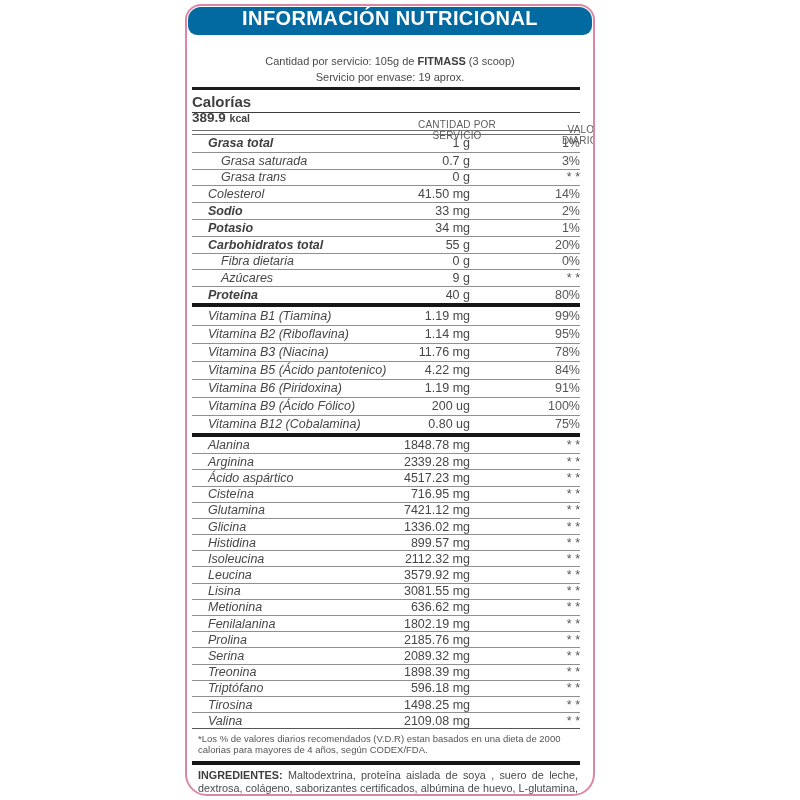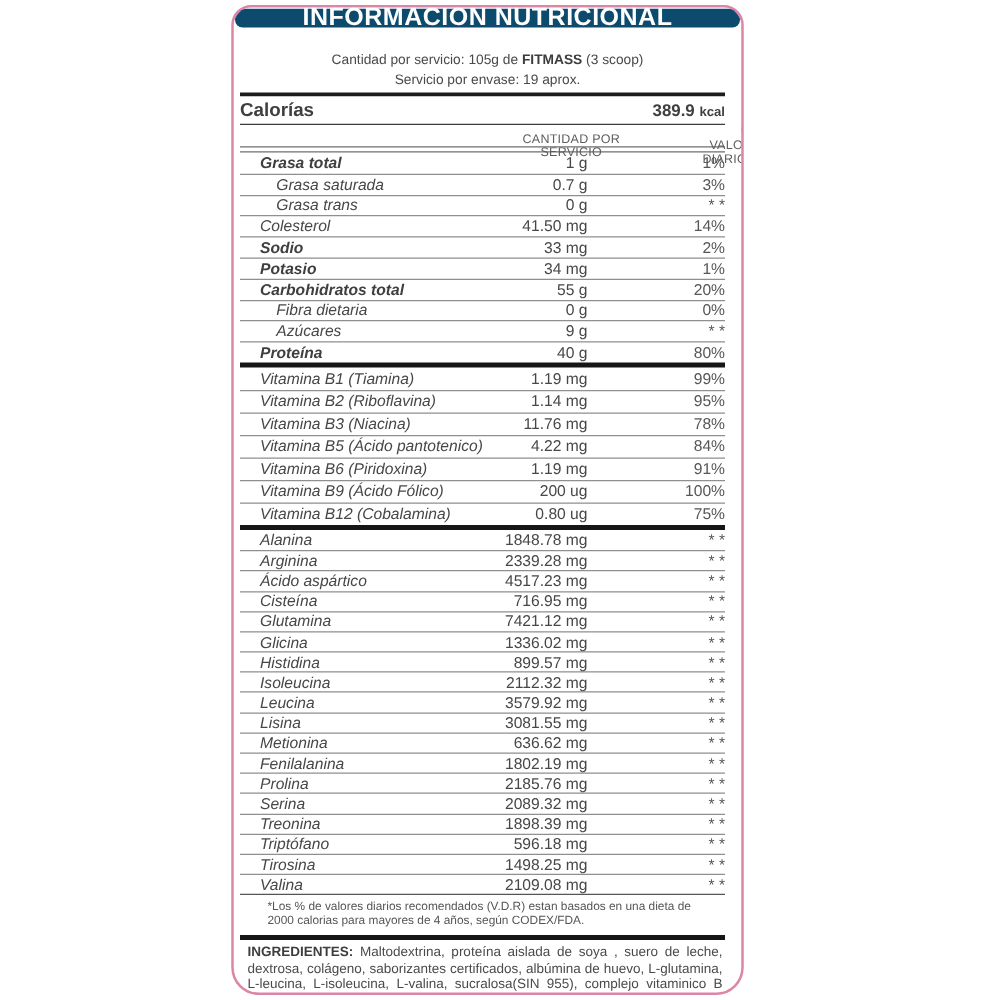--- a/index.html
+++ b/index.html
@@ -8,35 +8,35 @@
     font-family:"Liberation Sans", sans-serif;color:#474747;
     -webkit-font-smoothing:antialiased;
   }
   .label{
     position:absolute;left:185px;top:4px;width:410px;height:792px;
     box-sizing:border-box;background:#fff;
     border:2px solid #dd85a9;border-radius:16px 16px 22px 22px;
     overflow:hidden;
   }
   .titlebar{
-    margin:1px;height:15px;background:#0c4a6e;
+    margin:1px;height:28px;background:#0369a1;
     border-radius:13px 13px 9px 9px;
-    display:flex;align-items:center;justify-content:center;
+    display:flex;justify-content:center;
     color:#ffffff;font-weight:bold;font-size:20px;letter-spacing:0.4px;
   }
   .serving{ text-align:center;font-size:11px;line-height:16px;margin-top:18px;color:#4a4a4a;}
   .serving b{color:#3d3d3d;}
   .content{ margin:0 13px 0 5px; }
   .rule-thick3{height:3px;background:#1c1c1c;margin-top:2px;}
   .bar4{height:4px;background:#161616;}
   .rule-thin{height:0;border-top:1.5px solid #3d3d3d;}
   .rule-dbl{height:3px;border-top:1px solid #6f6f6f;border-bottom:1px solid #6f6f6f;}
   .calories{
     display:flex;justify-content:space-between;align-items:baseline;
-    height:22px;padding-top:3px;box-sizing:border-box;
+    height:22px;padding-top:3px;box-sizing:border-box;flex-direction:column;
   }
   .calories .cal-label{font-weight:bold;font-size:15px;color:#3f3f3f;}
   .calories .cal-val{font-weight:bold;font-size:13.5px;color:#3f3f3f;}
   .calories .cal-unit{font-weight:bold;font-size:10.5px;text-align:right;}
   .grid{display:grid;grid-template-columns:160px 118px 1fr;align-items:center;}
   .captions{height:17px;font-size:10px;color:#5d5d5d;letter-spacing:0.2px;gap:46px;}
   .captions .cap-amount{text-align:center;}
   .captions .cap-daily{text-align:right;}
   .rows .row{box-sizing:border-box;font-size:12.5px;}
   .rows .row + .row{border-top:1px solid #8f8f8f;}
@@ -45,21 +45,20 @@
   .rows-amino .row{height:16.2px;}
   .row .name{padding-left:16px;white-space:nowrap;font-style:italic;}
   .row.bold .name{font-weight:bold;color:#3f3f3f;}
   .row.indent .name{padding-left:29px;}
   .row .amount{text-align:right;white-space:nowrap;}
   .row .daily{text-align:right;white-space:nowrap;color:#565656;}
   .rule-before-foot{height:0;border-top:1px solid #555;}
   .footnote{
     font-size:9.5px;line-height:11px;color:#555;
     padding:4px 4px 6px 6px;
-    margin-left:16px;
   }
   .ingredients{
     font-size:10.8px;line-height:12.2px;color:#4a4a4a;
     text-align:justify;padding:4px 2px 0 6px;
   }
   .ingredients .ing-label{font-weight:bold;color:#3d3d3d;}
 </style>
 </head>
 <body>
 

